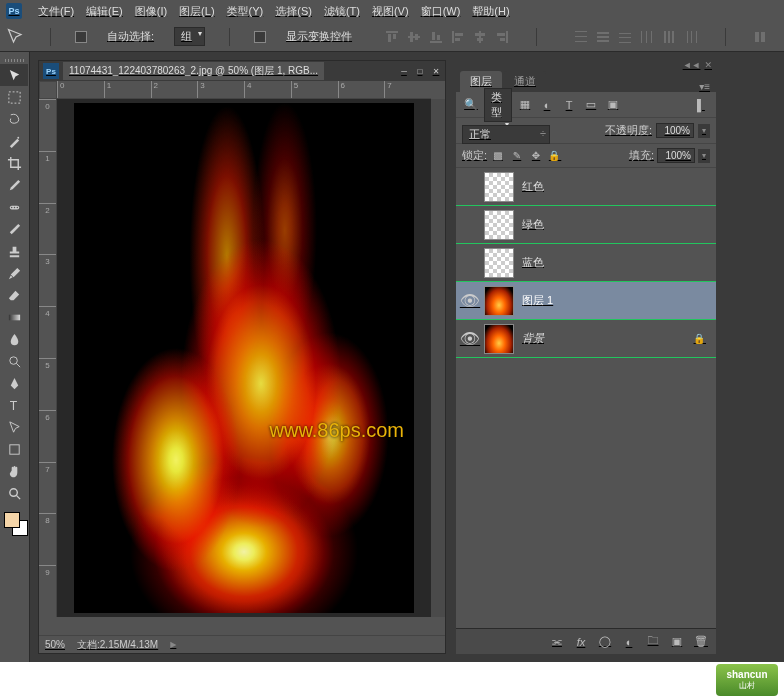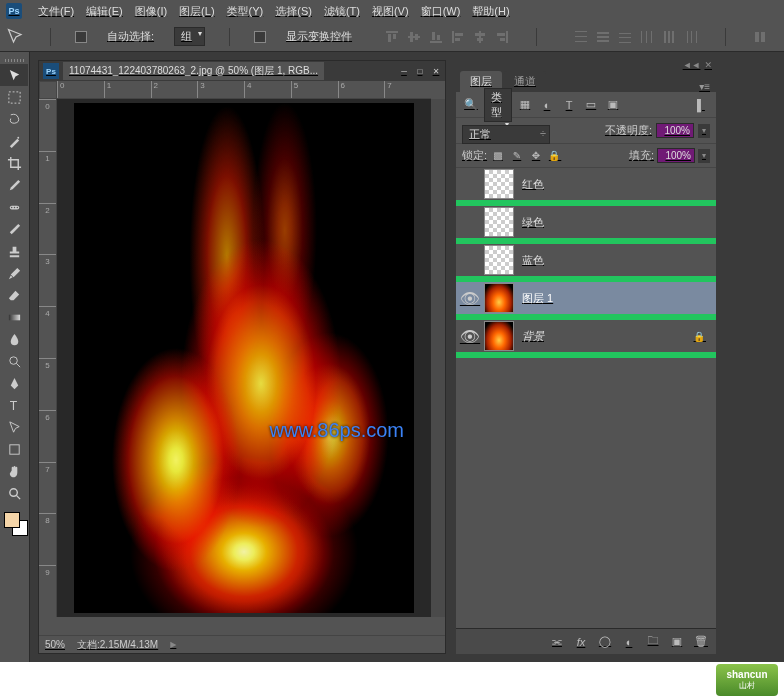--- a/index.html
+++ b/index.html
@@ -46,43 +46,43 @@
 .canvas { width: 340px; height: 510px; background: #000; position: relative; overflow: hidden; }
 .fire { position: absolute; inset: 0; background:
   radial-gradient(ellipse 80px 140px at 30% 70%, rgba(255,230,100,0.95) 0%, rgba(255,140,0,0.8) 30%, rgba(200,40,0,0.5) 60%, transparent 80%),
   radial-gradient(ellipse 100px 180px at 55% 55%, rgba(255,200,80,0.9) 0%, rgba(255,120,0,0.85) 25%, rgba(180,30,0,0.6) 55%, transparent 80%),
   radial-gradient(ellipse 70px 120px at 75% 65%, rgba(255,210,90,0.85) 0%, rgba(255,110,0,0.75) 30%, rgba(160,25,0,0.5) 60%, transparent 85%),
   radial-gradient(ellipse 50px 200px at 45% 30%, rgba(255,150,30,0.7) 0%, rgba(200,50,0,0.5) 40%, transparent 75%),
   radial-gradient(ellipse 40px 160px at 62% 25%, rgba(230,100,0,0.6) 0%, rgba(150,30,0,0.4) 45%, transparent 80%),
   radial-gradient(ellipse 120px 100px at 50% 88%, rgba(255,240,150,0.95) 0%, rgba(255,160,20,0.9) 20%, rgba(220,60,0,0.8) 45%, rgba(100,10,0,0.5) 75%, transparent 95%);
   filter: contrast(1.3) brightness(1.1);
 }
-.watermark { position: absolute; right: 10px; top: 62%; color: #3b82f6; font-size: 20px; font-family: Arial; text-shadow: 0 0 3px #000; }
+.watermark { position: absolute; right: 10px; top: 62%; color: #eab308; font-size: 20px; font-family: Arial; text-shadow: 0 0 3px #000; }
 .scroll-v { position: absolute; top: 18px; right: 0; bottom: 18px; width: 14px; background: #4a4a4a; }
 .doc-status { height: 18px; background: #535353; border-top: 1px solid #444; display: flex; align-items: center; color: #ccc; font-size: 10px; padding: 0 6px; gap: 12px; }
 .status-arrow { color: #888; font-size: 8px; }
 .panels { width: 260px; display: flex; flex-direction: column; }
 .panel-grip { height: 10px; display: flex; align-items: center; justify-content: flex-end; padding: 0 4px; }
 .panel-grip span { color: #888; font-size: 9px; cursor: pointer; margin-left: 4px; }
 .panel-tabs { height: 22px; background: #3a3a3a; display: flex; align-items: flex-end; padding-left: 4px; }
 .ptab { background: #535353; color: #ddd; font-size: 11px; padding: 3px 10px; border-top-left-radius: 3px; border-top-right-radius: 3px; margin-right: 2px; }
 .ptab.inactive { background: #3a3a3a; color: #999; }
 .panel-menu { margin-left: auto; color: #999; font-size: 10px; padding: 0 6px; cursor: pointer; }
 .panel-body { background: #535353; flex: 1; display: flex; flex-direction: column; }
 .filter-row { height: 26px; display: flex; align-items: center; padding: 0 6px; gap: 4px; border-bottom: 1px solid #454545; }
 .filter-icon { width: 18px; height: 18px; display: flex; align-items: center; justify-content: center; color: #bbb; font-size: 11px; }
 .blend-row { height: 26px; display: flex; align-items: center; padding: 0 6px; gap: 4px; border-bottom: 1px solid #454545; color: #ccc; font-size: 11px; }
 .blend-dd { background: #3a3a3a; border: 1px solid #2a2a2a; color: #ddd; font-size: 11px; padding: 1px 6px; width: 88px; position: relative; margin-top: 8px; }
 .blend-dd::after { content: "÷"; position: absolute; right: 3px; color: #888; }
-.pct-box { background: #701a75; border: 1px solid #2a2a2a; color: #ddd; font-size: 10px; padding: 1px 3px; width: 38px; text-align: right; }
+.pct-box { background: #404040; border: 1px solid #2a2a2a; color: #ddd; font-size: 10px; padding: 1px 3px; width: 38px; text-align: right; }
 .pct-arrow { width: 12px; height: 14px; background: #3a3a3a; color: #888; font-size: 8px; display: flex; align-items: center; justify-content: center; }
 .lock-row { height: 24px; display: flex; align-items: center; padding: 0 6px; gap: 3px; border-bottom: 1px solid #454545; color: #ccc; font-size: 11px; }
 .lock-icon { width: 16px; height: 16px; display: flex; align-items: center; justify-content: center; color: #bbb; font-size: 10px; }
 .layers-list { flex: 1; background: #535353; overflow: hidden; }
-.layer-row { height: 38px; display: flex; align-items: center; border-bottom: 6px solid #22c55e; padding: 0 4px; gap: 4px; }
+.layer-row { height: 38px; display: flex; align-items: center; border-bottom: 1px solid #22c55e; padding: 0 4px; gap: 4px; }
 .layer-row.selected { background: #7a8aa0; }
 .eye-col { width: 20px; display: flex; justify-content: center; color: #ccc; }
 .layer-thumb { width: 30px; height: 30px; border: 1px solid #888; background: #fff; position: relative; }
 .thumb-checker { background: repeating-conic-gradient(#ccc 0 25%, #fff 0 50%) 0 0/8px 8px; }
 .thumb-fire { background: #000; position: relative; overflow: hidden; }
 .thumb-fire::after { content: ""; position: absolute; inset: 0; background: radial-gradient(ellipse at 50% 65%, #ffcc44 0%, #ff6600 30%, #aa2200 60%, transparent 85%); }
 .layer-name { color: #ddd; font-size: 11px; margin-left: 4px; }
 .layer-row.selected .layer-name { color: #fff; }
 .layer-italic { font-style: italic; }
 .layer-lock { margin-left: auto; margin-right: 6px; color: #bbb; font-size: 10px; }

